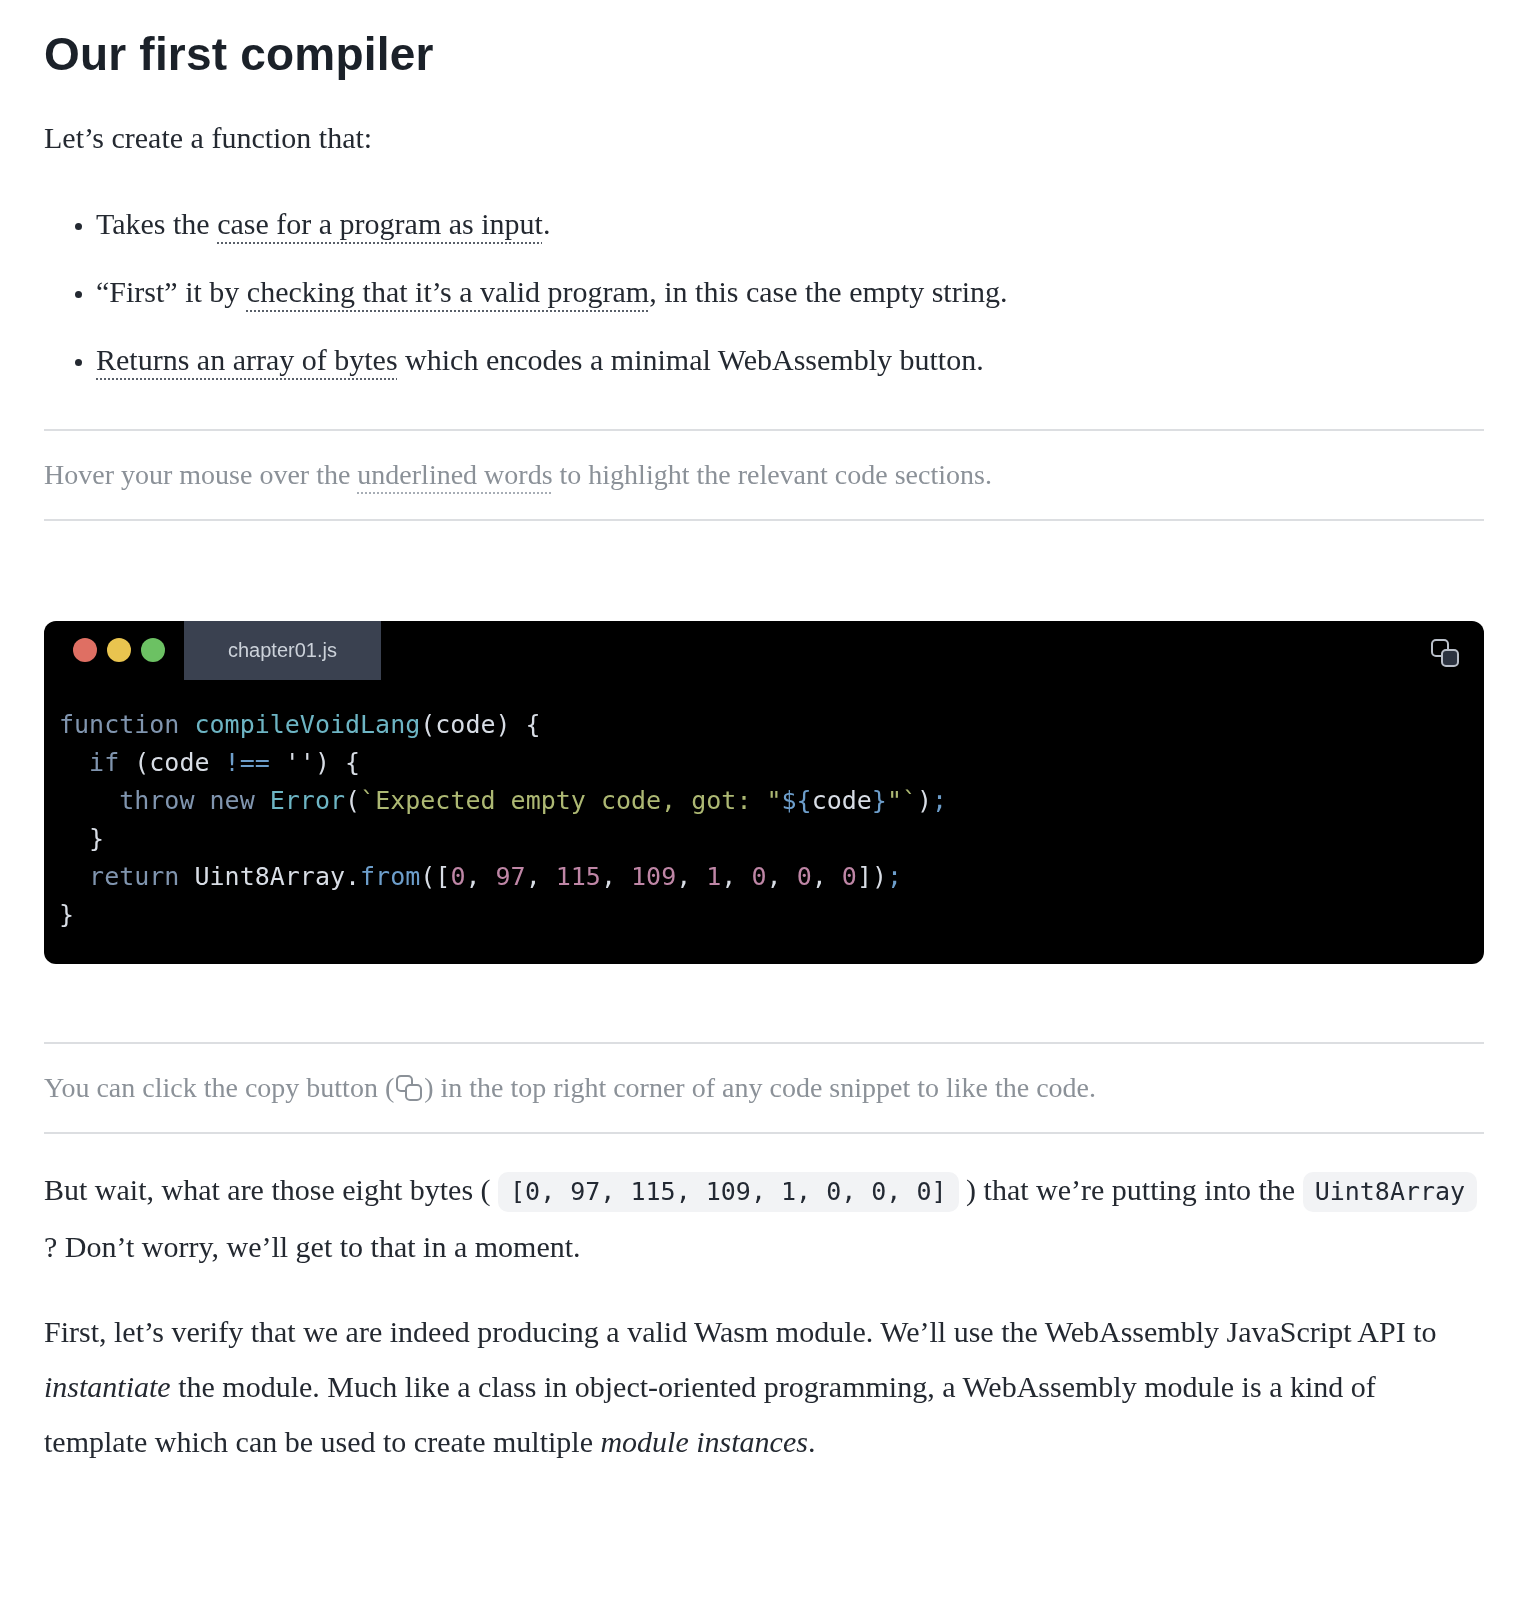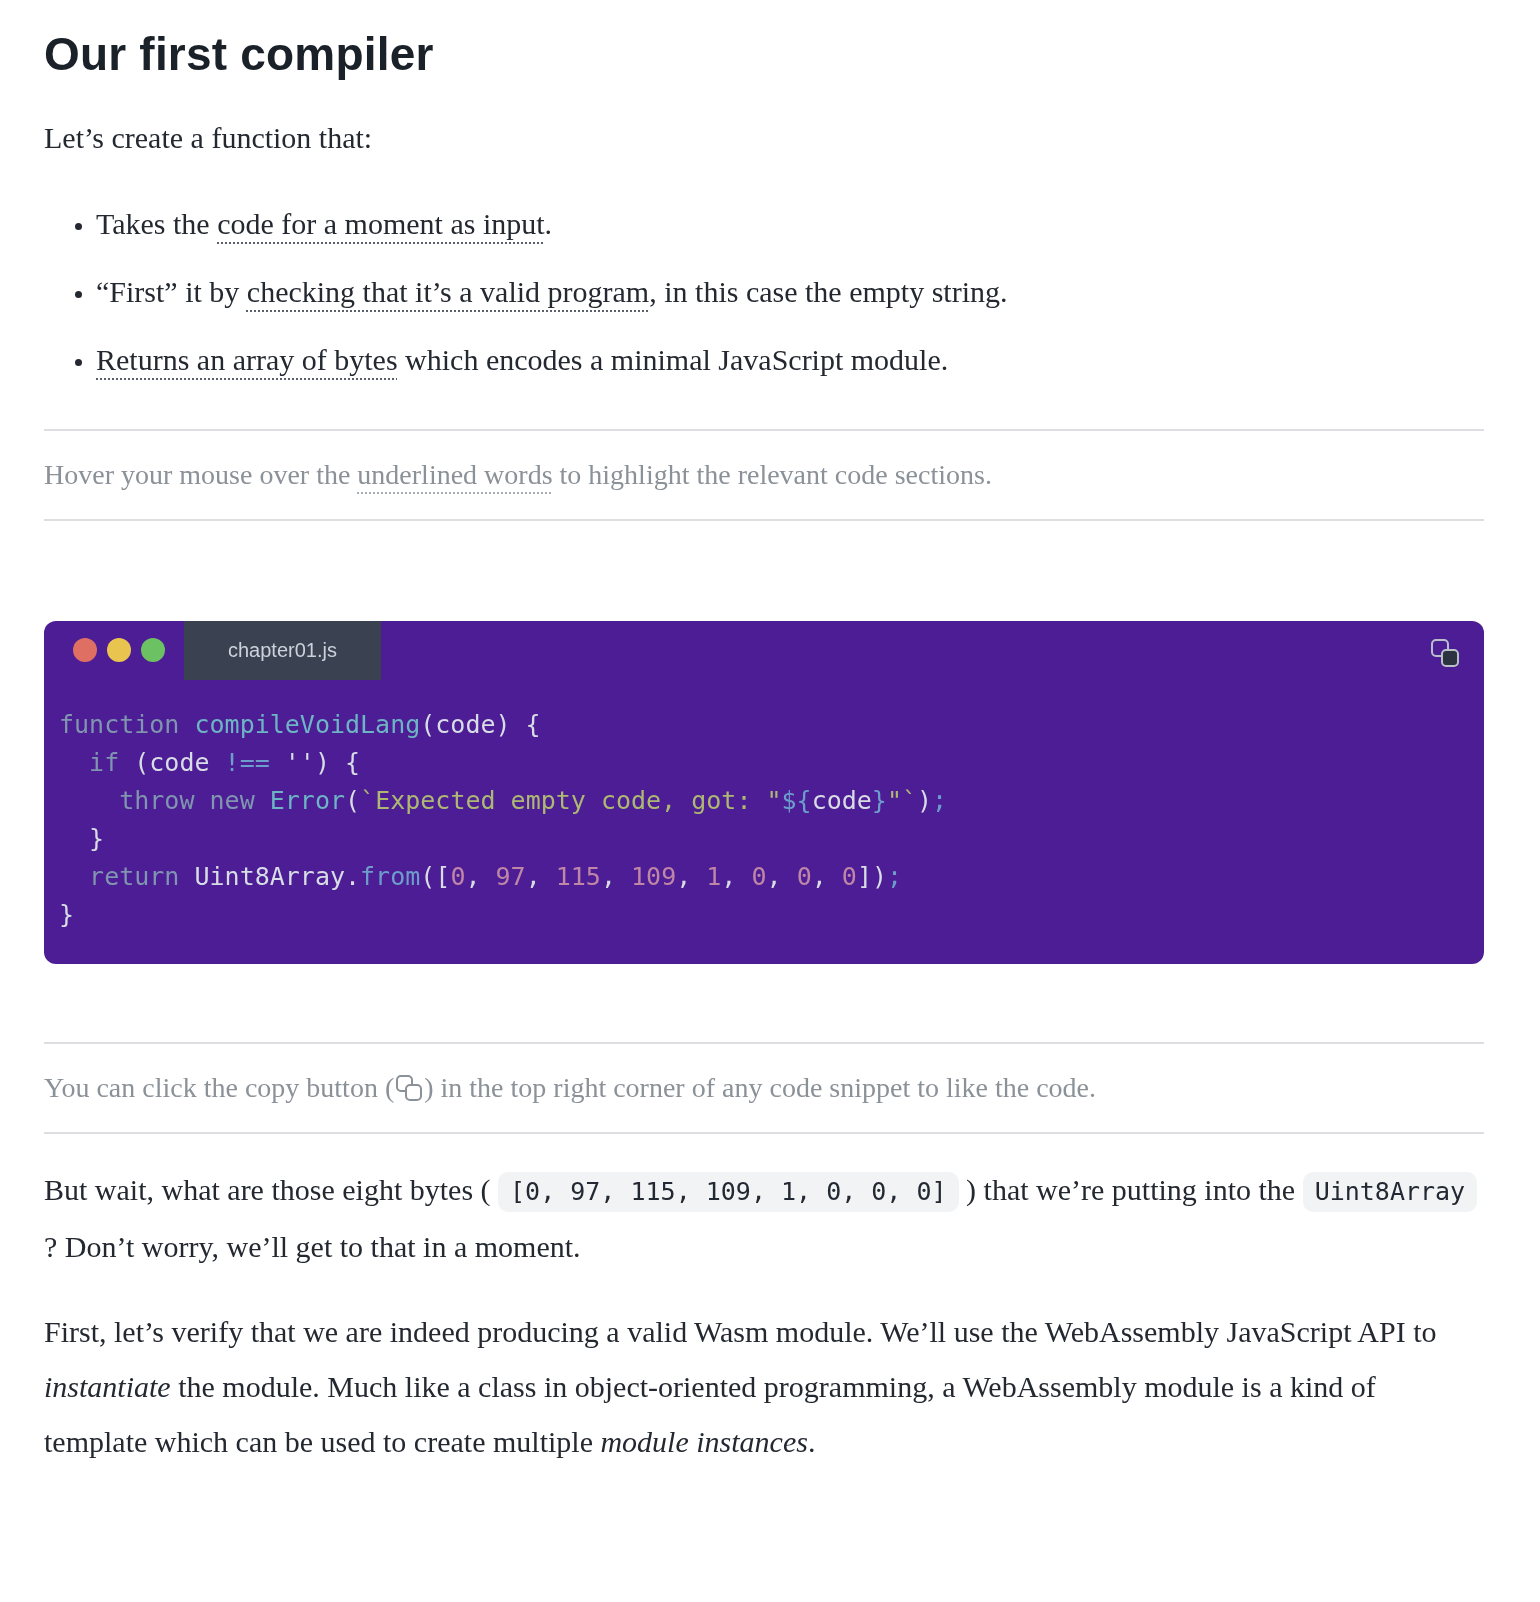--- a/index.html
+++ b/index.html
@@ -109,30 +109,30 @@
 </head>
 <body>
 
 <div class="container">
 
   <h1 class="page-title">Our first compiler</h1>
 
   <p class="intro">Let’s create a function that:</p>
 
   <ul class="feature-list">
-    <li><span class="seg-plain">Takes the </span><a class="seg-link">code for a moment as input</a><span class="seg-plain">.</span></li>
+    <li><span class="seg-plain">Takes the </span><a class="seg-link">case for a program as input</a><span class="seg-plain">.</span></li>
     <li><span class="seg-plain">“First” it by </span><a class="seg-link">checking that it’s a valid program</a><span class="seg-plain">, in this case the empty string.</span></li>
-    <li><a class="seg-link">Returns an array of bytes</a><span class="seg-plain"> which encodes a minimal JavaScript module.</span></li>
+    <li><a class="seg-link">Returns an array of bytes</a><span class="seg-plain"> which encodes a minimal WebAssembly button.</span></li>
   </ul>
 
   <hr class="rule r1">
   <p class="note"><span class="seg-plain">Hover your mouse over the </span><a class="seg-link">underlined words</a><span class="seg-plain"> to highlight the relevant code sections.</span></p>
   <hr class="rule r2">
 
-  <div class="code-window" style="background: #4c1d95; --kw: #8095af; --fn: #6db5c4; --op: #6d9ecb; --str: #adb873; --num: #bf86a6; --pl: #d8dde5;">
+  <div class="code-window" style="background: #000000; --kw: #8095af; --fn: #6db5c4; --op: #6d9ecb; --str: #adb873; --num: #bf86a6; --pl: #d8dde5;">
     <div class="titlebar">
       <div class="traffic-lights">
         <span class="light" style="background: rgb(223, 111, 99);"></span>
         <span class="light" style="background: rgb(233, 196, 79);"></span>
         <span class="light" style="background: rgb(108, 193, 99);"></span>
       </div>
       <div class="tab" style="background: rgb(58, 65, 80);">
         <span>chapter01.js</span>
       </div>
       <button class="copy-btn">

